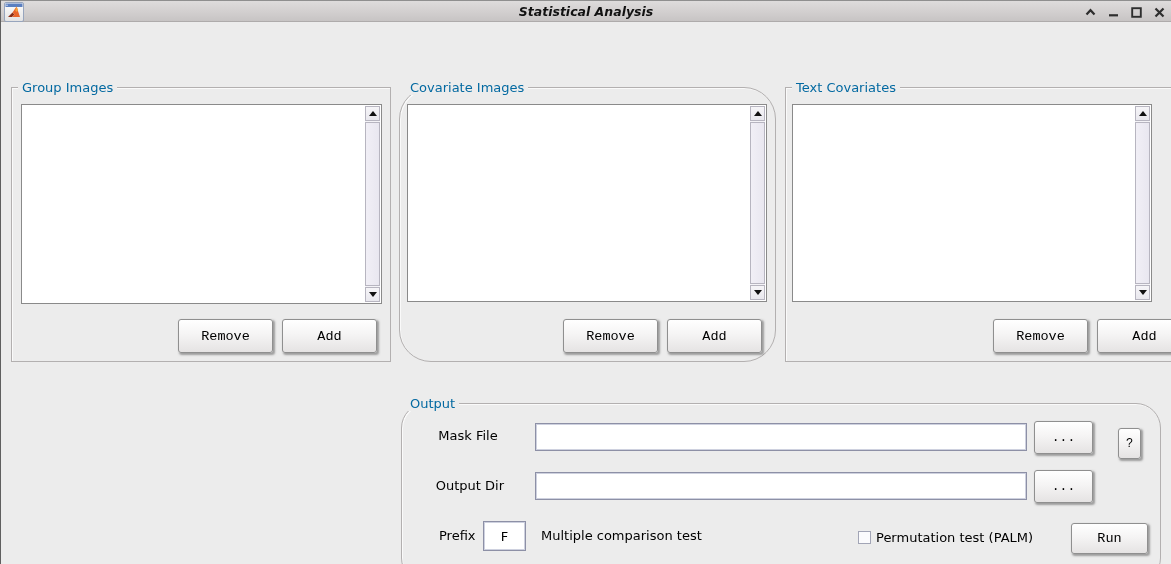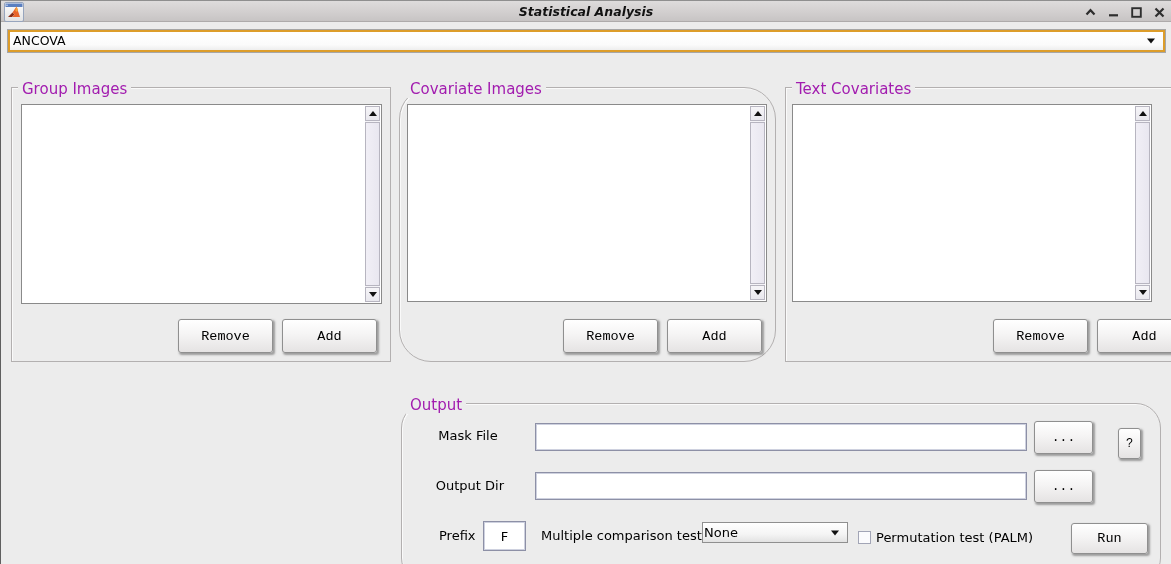--- a/index.html
+++ b/index.html
@@ -22,21 +22,21 @@
   .main-combo { position:absolute; left:7px; top:30px; width:1157px; height:22px;
     background:linear-gradient(180deg,#ffffff 0%,#fbfbfb 70%,#eeeeee 100%);
     border:2px solid #dd9d2a; outline:1px solid #a6a6a6; cursor:pointer; }
   .main-combo-text { position:absolute; left:3px; top:0; line-height:18px; font-size:12.5px; color:#000; }
   .dd-arrow { position:absolute; right:8px; top:50%; transform:translateY(-50%);
     width:0; height:0; border-left:4.5px solid transparent; border-right:4.5px solid transparent; border-top:5.5px solid #111; }
 
   
   .fieldset { position:absolute; border:1px solid #b3b0b0; box-shadow:inset 1px 1px 0 #fafafa; }
   .fieldset-label { position:absolute; top:-8px; left:6px; background:#ececec; padding:0 4px;
-    font-size:15px; color:#a21caf; white-space:nowrap; }
+    font-size:13px; color:#0369a1; white-space:nowrap; }
 
   
   .listbox { position:absolute; background:#ffffff; border:1px solid #8a8a8a; }
   .scrollbar { position:absolute; top:1px; right:1px; bottom:1px; width:15px; background:#f4f3f7; }
   .sb-btn { position:absolute; left:0; width:15px; height:15px; background:linear-gradient(180deg,#f6f5f8,#e9e8ee);
     border:1px solid #b7b5c0; display:flex; align-items:center; justify-content:center; cursor:pointer; }
   .sb-up { top:0; } .sb-down { bottom:0; }
   .tri-up { width:0; height:0; border-left:4px solid transparent; border-right:4px solid transparent; border-bottom:5px solid #111; }
   .tri-down { width:0; height:0; border-left:4px solid transparent; border-right:4px solid transparent; border-top:5px solid #111; }
   .sb-thumb { position:absolute; left:0; top:16px; bottom:16px; width:15px;
@@ -96,24 +96,20 @@
           </svg>
       </div>
       <div class="win-btn">
         <svg width="13" height="13" viewBox="0 0 13 13">
             <path d="M2.5 2.5 L10.5 10.5 M10.5 2.5 L2.5 10.5" stroke="#2e2e2e" stroke-width="2.2"></path>
           </svg>
       </div>
     </div>
   </div>
 
-  <div class="main-combo">
-    <span class="main-combo-text">ANCOVA</span>
-    <span class="dd-arrow"></span>
-  </div>
 
   <div class="fieldset" style="left:10px; top:87px; width:380px; height:275px;">
     <span class="fieldset-label">Group Images</span>
     <div class="listbox" style="left:9px; top:16px; width:361px; height:200px;">
       <div class="scrollbar">
         <div class="sb-btn sb-up">
             <span class="tri-up"></span>
           </div>
         <div class="sb-thumb"></div>
         <div class="sb-btn sb-down">
@@ -167,24 +163,20 @@
     <button class="btn" style="left:632px; top:17px; width:59px; height:33px; font-size:13px;">...</button>
 
     <span class="form-label" style="left:30px; top:74px; width:72px; text-align:right;">Output Dir</span>
     <input class="textfield" type="text" style="left: 133px; top: 68px; width: 492px; height: 28px;" value="">
     <button class="btn" style="left:632px; top:66px; width:59px; height:33px; font-size:13px;">...</button>
 
     <span class="form-label" style="left:37px; top:124px;">Prefix</span>
     <input class="textfield" type="text" style="left: 81px; top: 117px; width: 43px; height: 30px; text-align: center;" value="F">
 
     <span class="form-label" style="left:139px; top:124px;">Multiple comparison test</span>
-    <div class="small-combo" style="left:300px; top:118px; width:146px; height:21px;">
-      <span class="small-combo-text">None</span>
-      <span class="dd-arrow"></span>
-    </div>
 
     <span class="checkbox" style="left:456px; top:127px;"></span>
     <span class="form-label" style="left:474px; top:126px;">Permutation test (PALM)</span>
 
     <button class="btn" style="left:669px; top:119px; width:77px; height:31px;">Run</button>
   </div>
 
   <button class="btn" style="left:1117px; top:428px; width:23px; height:31px; font-size:12px;">?</button>
 
 </div>

